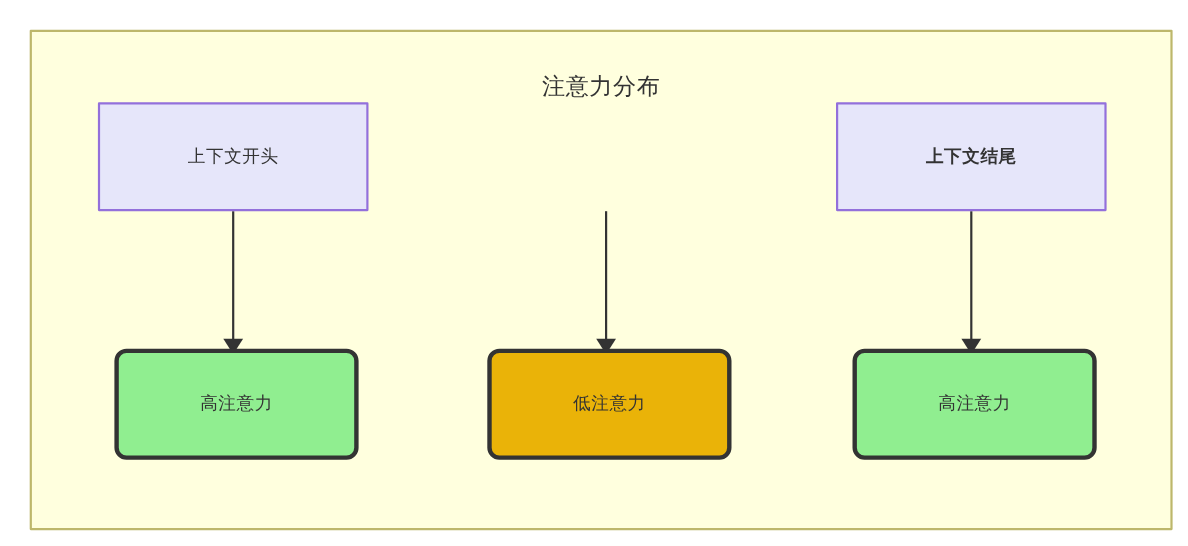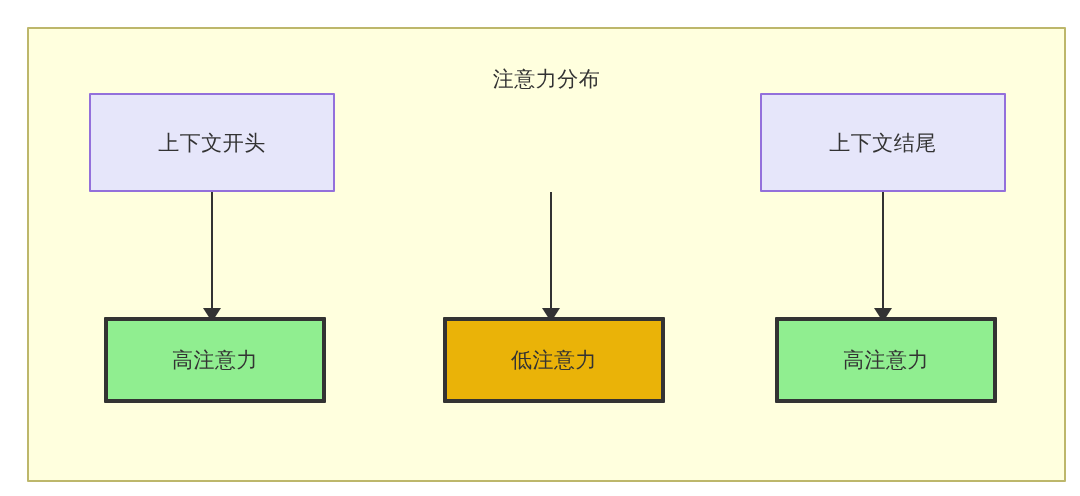--- a/index.html
+++ b/index.html
@@ -53,45 +53,45 @@
 
   
   .node {
     position: absolute;
     box-sizing: border-box;
     display: flex;
     align-items: center;
     justify-content: center;
     text-align: center;
     color: #333333;
-    font-size: 21px;
+    font-size: 16px;
     line-height: 26px;
     letter-spacing: 0.5px;
     white-space: nowrap;
   }
 
   
   .node.context {
     width: 246px;
     height: 99px;
     background: #e6e6fa;
     border: 2px solid #9370db;
     border-radius: 1px;
     top: 93px;
   }
   .node.context.c1 { left: 89px; }
   .node.context.c2 { left: 428px; }
-  .node.context.c3 { left: 760px; }
+  .node.context.c3 { left: 760px; font-weight: bold; }
 
   
   .node.attention {
     width: 222px;
-    height: 86px;
+    height: 101px;
     border: 4px solid #333333;
-    border-radius: 1px;
+    border-radius: 11px;
     top: 317px;
   }
   .node.attention.a1 { left: 104px; background: #90ee90; }
   .node.attention.a2 { left: 443px; background: #eab308; }
   .node.attention.a3 { left: 775px; background: #90ee90; }
 
   
   #edges {
     position: absolute;
     left: 0;

